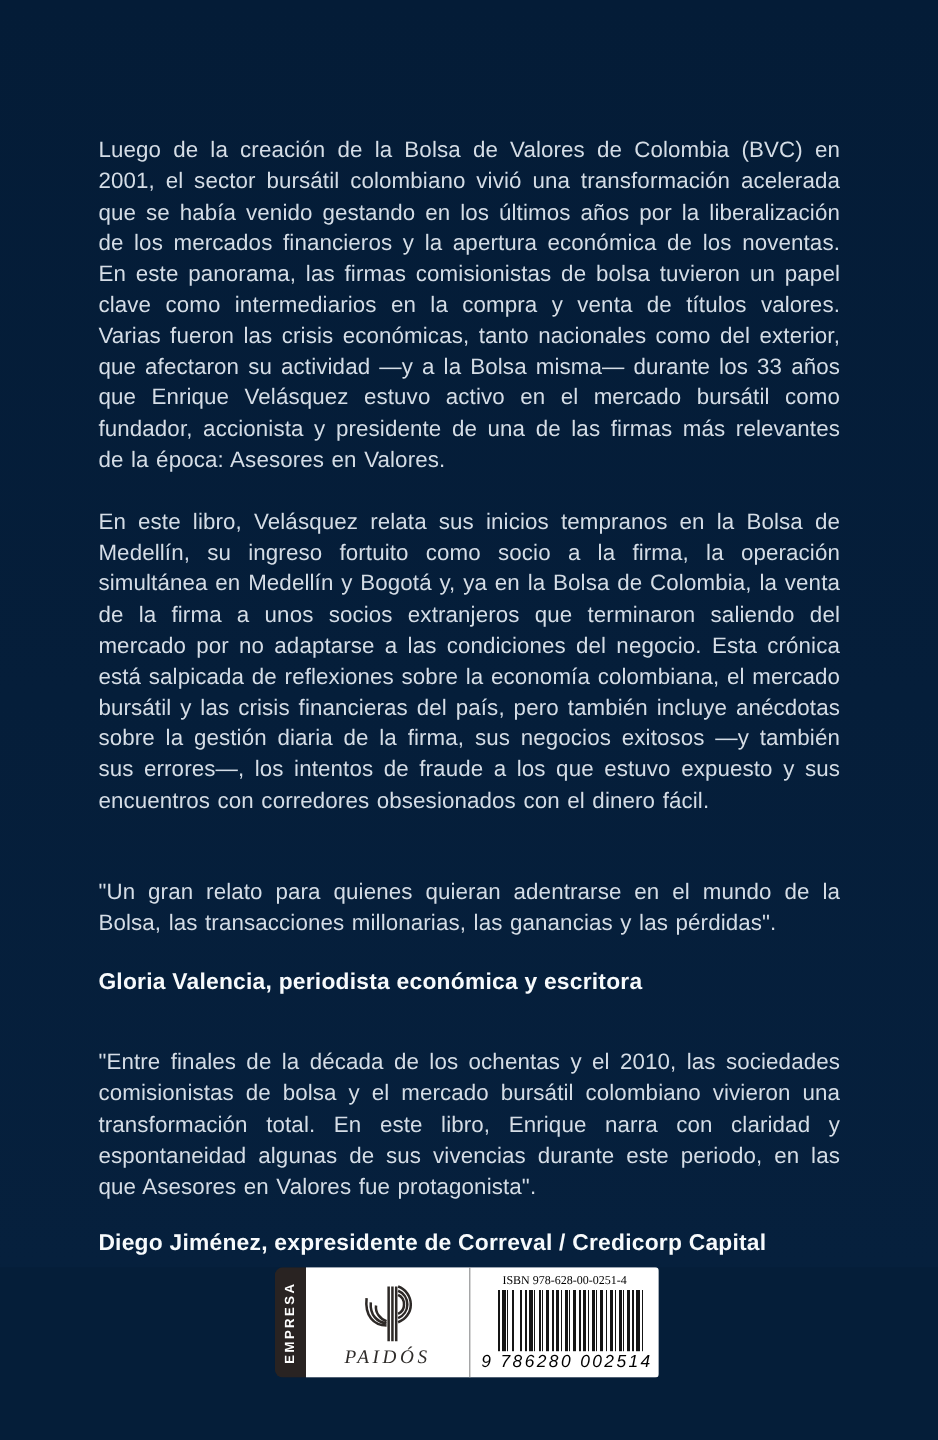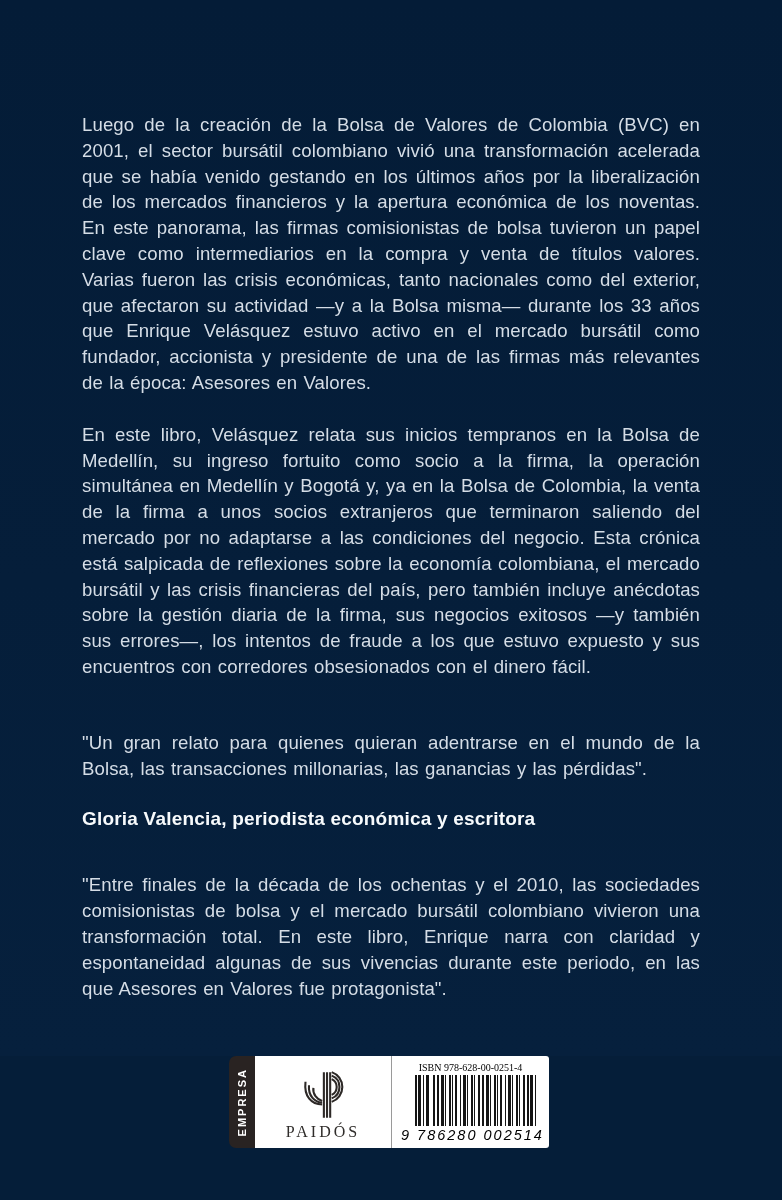--- a/index.html
+++ b/index.html
@@ -67,20 +67,21 @@
     font-size:11px;
     font-weight:bold;
     letter-spacing:2px;
   }
   .paidos-panel {
     width:136px;
     background:#ffffff;
     display:flex; flex-direction:column;
     align-items:center; justify-content:center;
     padding-top:3px;
+    font-style:italic;
   }
   .paidos-logo { width:50px; height:56px; }
   .paidos-name {
     font-family:"Liberation Serif", serif;
     font-size:16px;
     letter-spacing:3px;
     color:#2f2c2a;
     margin-top:1px;
   }
   .barcode-panel {
@@ -135,20 +136,21 @@
     <p class="body-para p1">Luego de la creación de la Bolsa de Valores de Colombia (BVC) en 2001, el sector bursátil colombiano vivió una transformación acelerada que se había venido gestando en los últimos años por la liberalización de los mercados financieros y la apertura económica de los noventas. En este panorama, las firmas comisionistas de bolsa tuvieron un papel clave como intermediarios en la compra y venta de títulos valores. Varias fueron las crisis económicas, tanto nacionales como del exterior, que afectaron su actividad —y a la Bolsa misma— durante los 33 años que Enrique Velásquez estuvo activo en el mercado bursátil como fundador, accionista y presidente de una de las firmas más relevantes de la época: Asesores en Valores.</p>
 
     <p class="body-para p2">En este libro, Velásquez relata sus inicios tempranos en la Bolsa de Medellín, su ingreso fortuito como socio a la firma, la operación simultánea en Medellín y Bogotá y, ya en la Bolsa de Colombia, la venta de la firma a unos socios extranjeros que terminaron saliendo del mercado por no adaptarse a las condiciones del negocio. Esta crónica está salpicada de reflexiones sobre la economía colombiana, el mercado bursátil y las crisis financieras del país, pero también incluye anécdotas sobre la gestión diaria de la firma, sus negocios exitosos —y también sus errores—, los intentos de fraude a los que estuvo expuesto y sus encuentros con corredores obsesionados con el dinero fácil.</p>
 
     <p class="quote q1">"Un gran relato para quienes quieran adentrarse en el mundo de la Bolsa, las transacciones millonarias, las ganancias y las pérdidas".</p>
 
     <p class="attribution a1">Gloria Valencia, periodista económica y escritora</p>
 
     <p class="quote q2">"Entre finales de la década de los ochentas y el 2010, las sociedades comisionistas de bolsa y el mercado bursátil colombiano vivieron una transformación total. En este libro, Enrique narra con claridad y espontaneidad algunas de sus vivencias durante este periodo, en las que Asesores en Valores fue protagonista".</p>
 
+    <p class="attribution a2">Diego Jiménez, expresidente de Correval / Credicorp Capital</p>
   </div>
 
   <div class="publisher-unit">
 
     <div class="category-strip">
       <span>EMPRESA</span>
     </div>
 
     <div class="paidos-panel">
       <svg class="paidos-logo" viewBox="0 0 56 64" fill="none" xmlns="http://www.w3.org/2000/svg">

